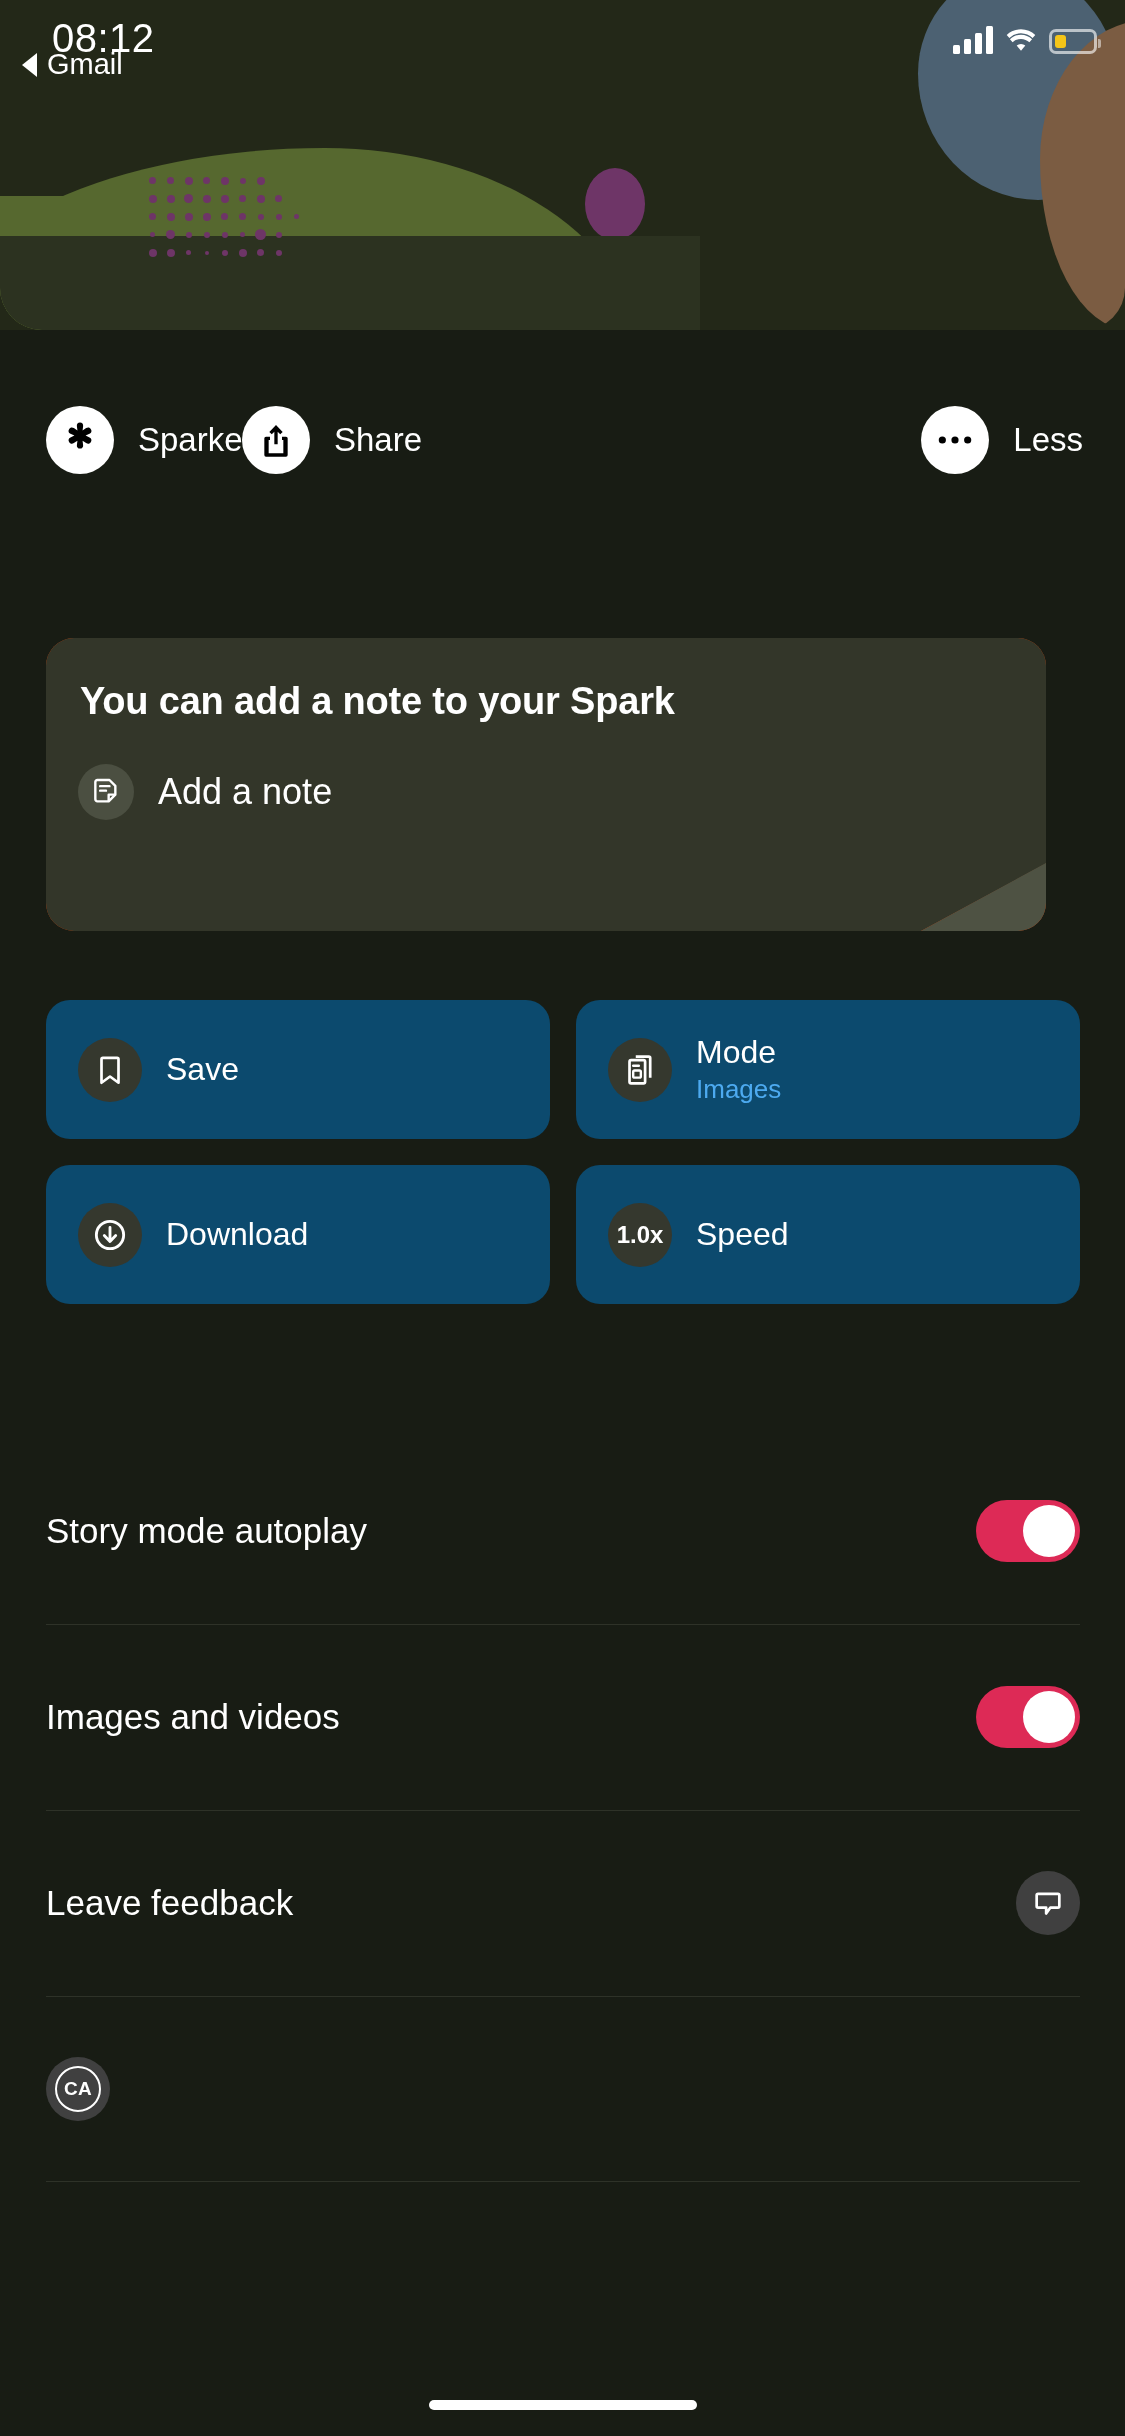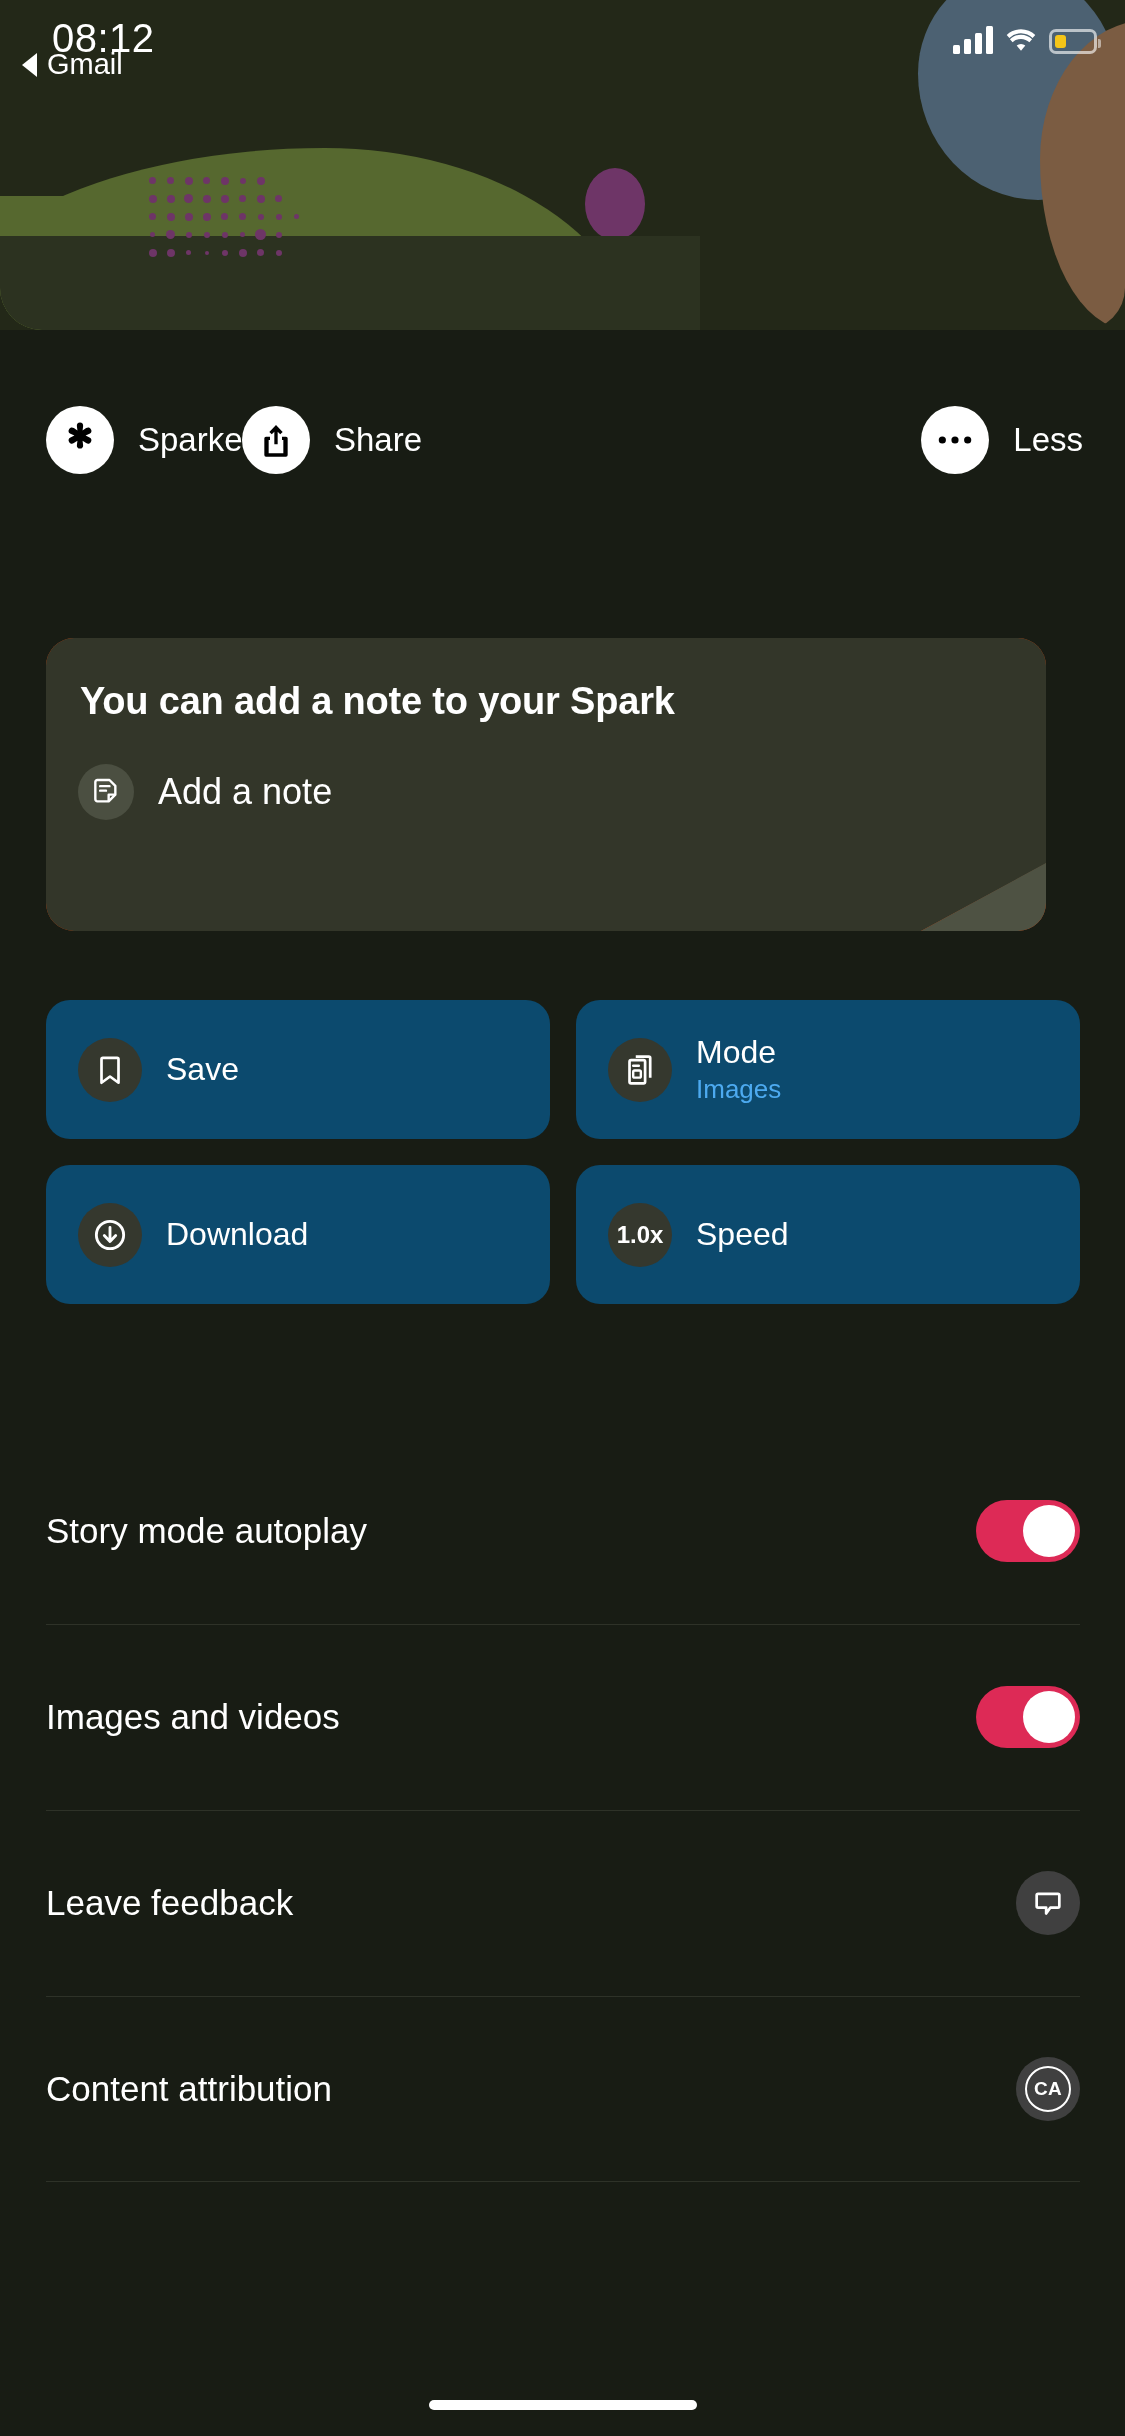--- a/index.html
+++ b/index.html
@@ -485,21 +485,20 @@
     <div class="srow">
       <span class="label">Leave feedback</span>
       <span class="rowicon">
         <svg viewBox="0 0 24 24" width="34" height="34">
           <path d="M5 5.5h14a1 1 0 0 1 1 1v7.8a1 1 0 0 1-1 1h-5.4l-2.9 4.1v-4.1H5a1 1 0 0 1-1-1V6.5a1 1 0 0 1 1-1z" fill="none" stroke="#fff" stroke-width="1.9" stroke-linejoin="round"></path>
         </svg>
       </span>
     </div>
 
     <div class="srow">
-      <span class="label">Content attribution</span>
       <span class="rowicon">
         <span class="ca-badge">CA</span>
       </span>
     </div>
 
   </div>
 
   <div class="homebar"></div>
 
 </div>

